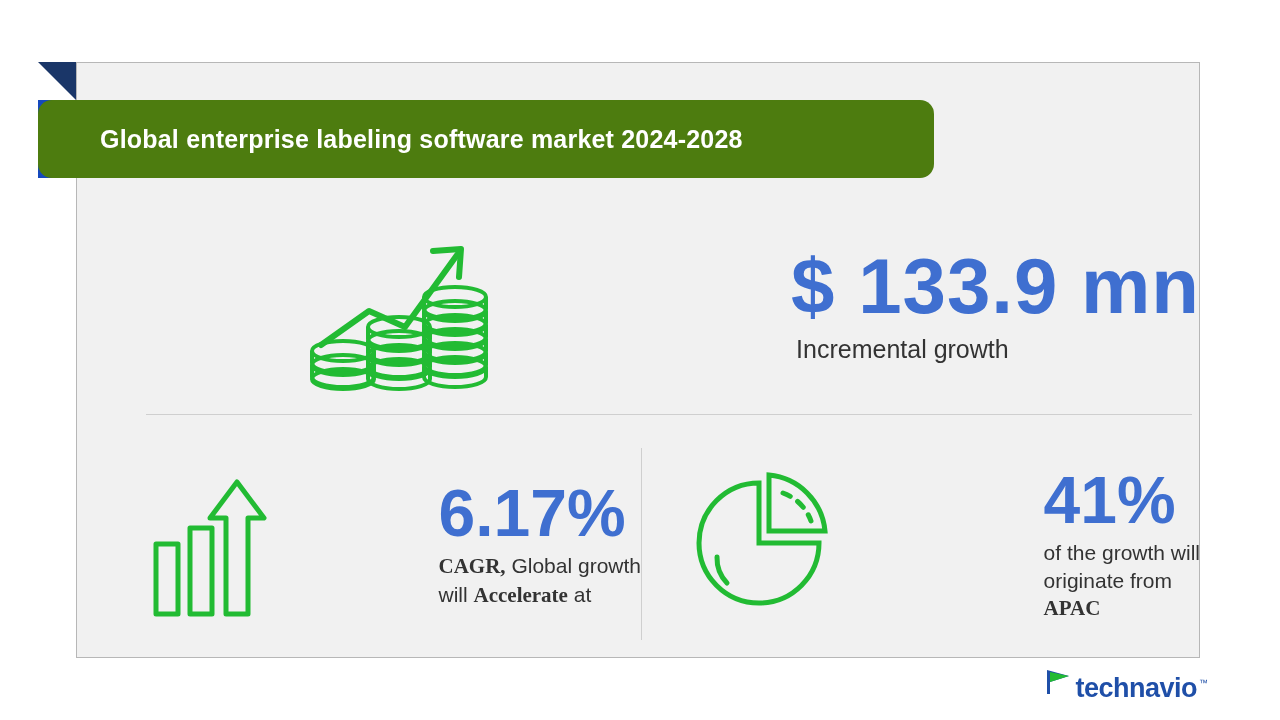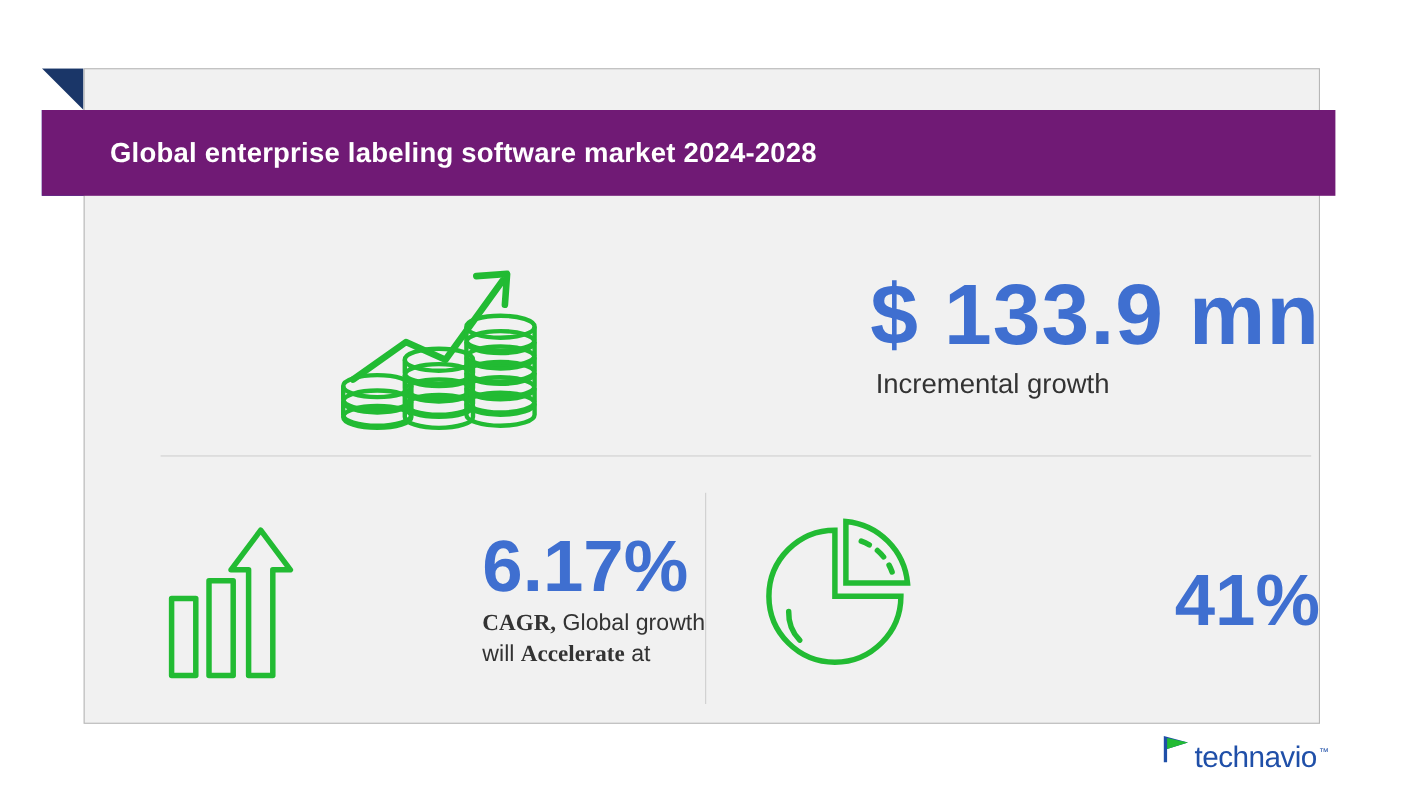--- a/index.html
+++ b/index.html
@@ -44,25 +44,26 @@
     width: 38px;
     height: 78px;
     background: #1549bd;
   }
 
   
   #title-bar {
     position: absolute;
     left: 38px;
     top: 100px;
-    width: 1176px;
+    width: 896px;
     height: 78px;
-    background: #701a75;
+    background: #4d7c0f;
     display: flex;
     align-items: center;
+    border-radius: 14px;
   }
   #title-text {
     color: #ffffff;
     font-size: 25px;
     font-weight: bold;
     letter-spacing: 0.2px;
     margin-left: 62px;
   }
 
   
@@ -164,21 +165,21 @@
   #logo-wrap {
     position: absolute;
     right: 72px;
     bottom: 18px;
     display: flex;
     align-items: flex-end;
   }
   #logo-text {
     font-size: 27px;
     color: #1f4fa8;
-    font-weight: normal;
+    font-weight: bold;
     letter-spacing: -0.5px;
     line-height: 1;
   }
   #logo-tm {
     font-size: 9px;
     color: #1f4fa8;
     margin-left: 2px;
     margin-bottom: 14px;
   }
   .nowrap { white-space: nowrap; }
@@ -278,20 +279,25 @@
           <path d="M82 14 a62 62 0 0 1 56 56 h-56 z"></path>
 
           <path d="M96 32 a46 46 0 0 1 28 28" stroke-dasharray="8 9"></path>
 
           <path d="M30 96 a36 36 0 0 0 10 26"></path>
         </g>
       </svg>
     </div>
     <div class="panel-text">
       <div class="big-pct">41%</div>
+      <div class="panel-sub">
+        <span>of the growth will</span><br>
+        <span>originate from</span><br>
+        <b>APAC</b>
+      </div>
     </div>
   </div>
 </div>
 
 <div id="logo-wrap">
   <span style="margin-right:4px;margin-bottom:2px;">
     <svg width="26" height="28" viewBox="0 0 26 28">
       <path d="M2 2 L2 26 L5 26 L5 14 L24 8 Z" fill="#1f4fa8"></path>
       <path d="M5 4 L24 8 L5 14 Z" fill="#22bb33"></path>
     </svg>

